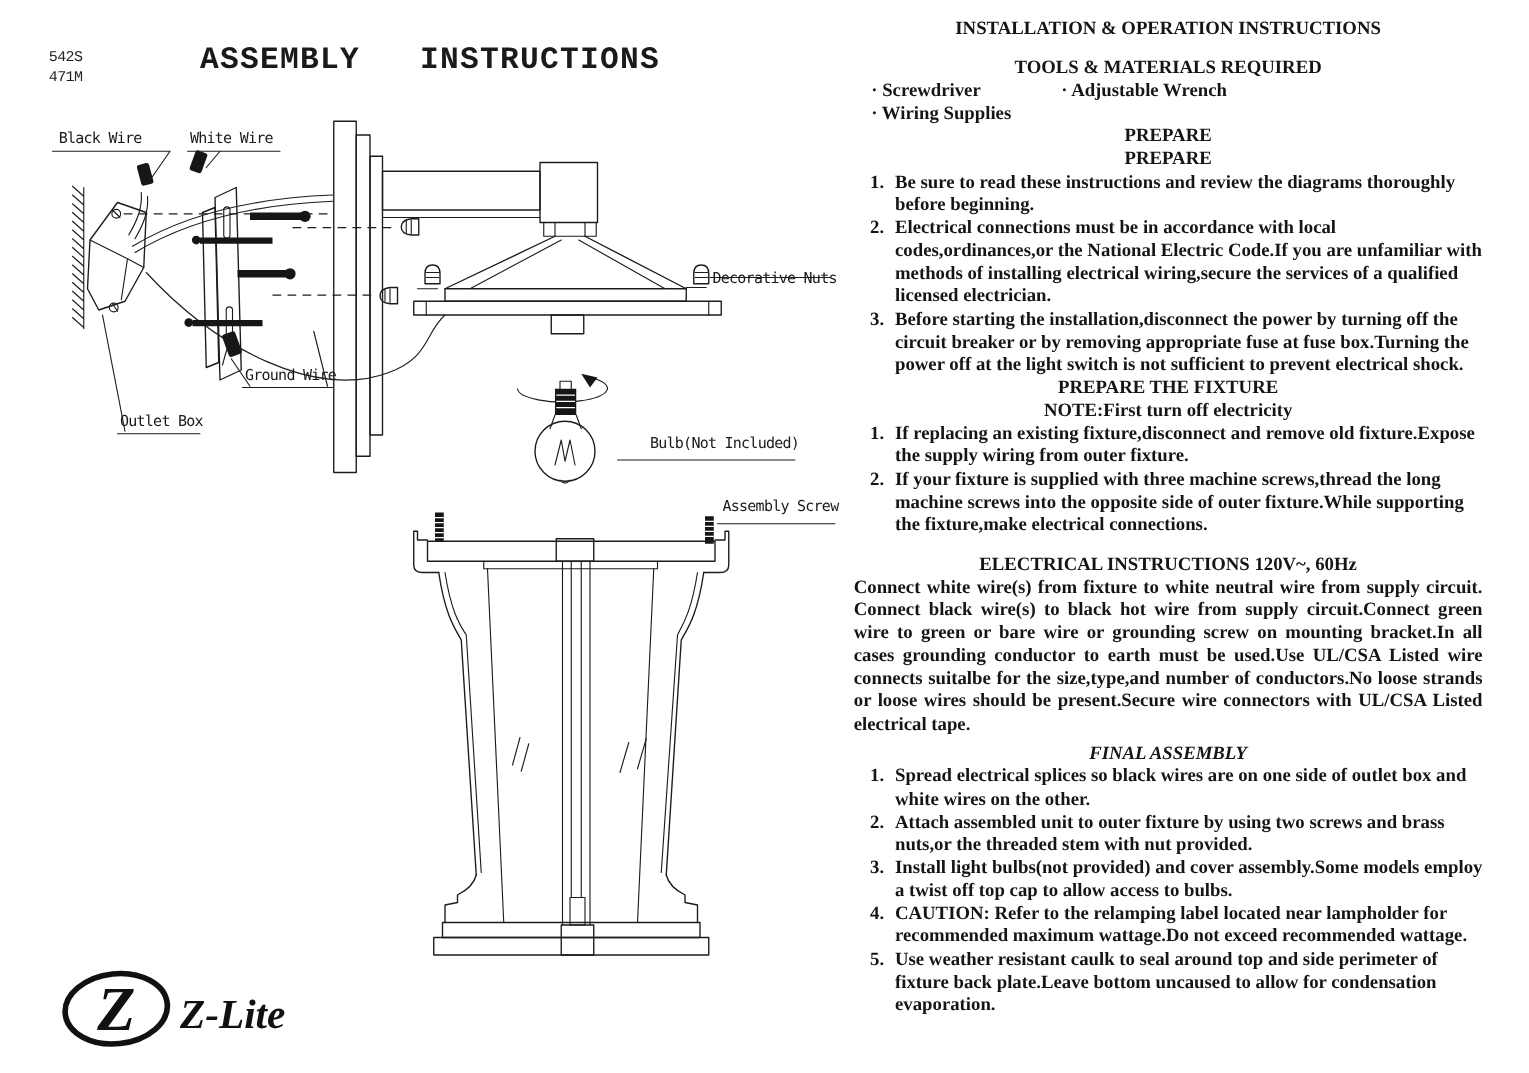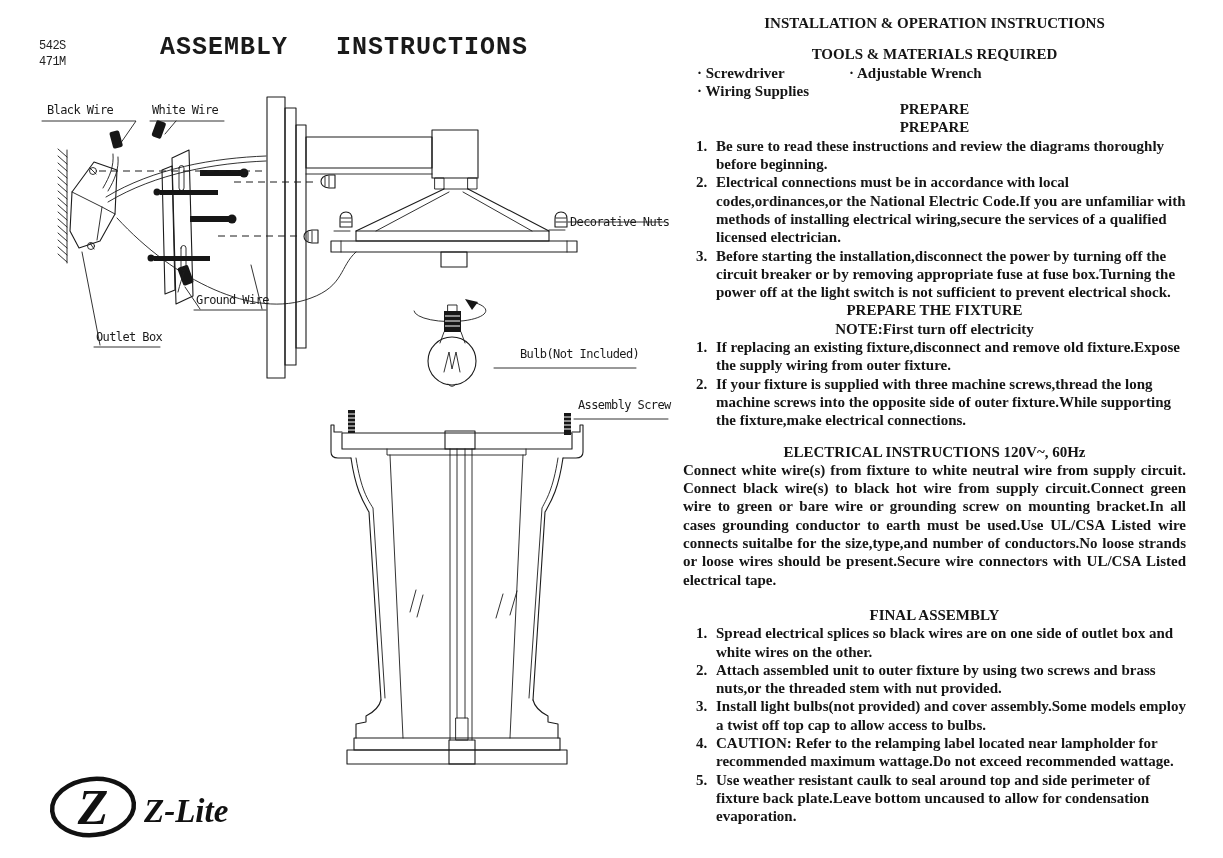--- a/index.html
+++ b/index.html
@@ -28,21 +28,21 @@
   .lb-decnuts{left:566px;top:203px;margin-top:12px;}
   .lb-bulb{left:516px;top:347px;}
   .lb-screw{left:574px;top:398px;}
 
   
   .rcol{position:absolute;left:683px;top:14px;width:503px;
         font-family:"Liberation Serif",serif;font-weight:bold;
         font-size:15px;line-height:1.22;color:#151515;}
   .hd{text-align:center;margin:0;}
   .sp-lg{margin-top:13px;}
-  .sp-sm{margin-top:17px;}
+  .sp-sm{margin-top:5px;font-style:italic;}
   .body-p{margin:0;text-align:justify;}
   .tools-grid{display:grid;grid-template-columns:152px auto;padding-left:14px;}
   ol.num{list-style:none;margin:0;padding:0;counter-reset:n;}
   ol.num li{counter-increment:n;position:relative;padding-left:33px;}
   ol.num li::before{content:counter(n) ".";position:absolute;left:13px;}
 </style>
 </head>
 <body>
 
 <div class="pane-left">

